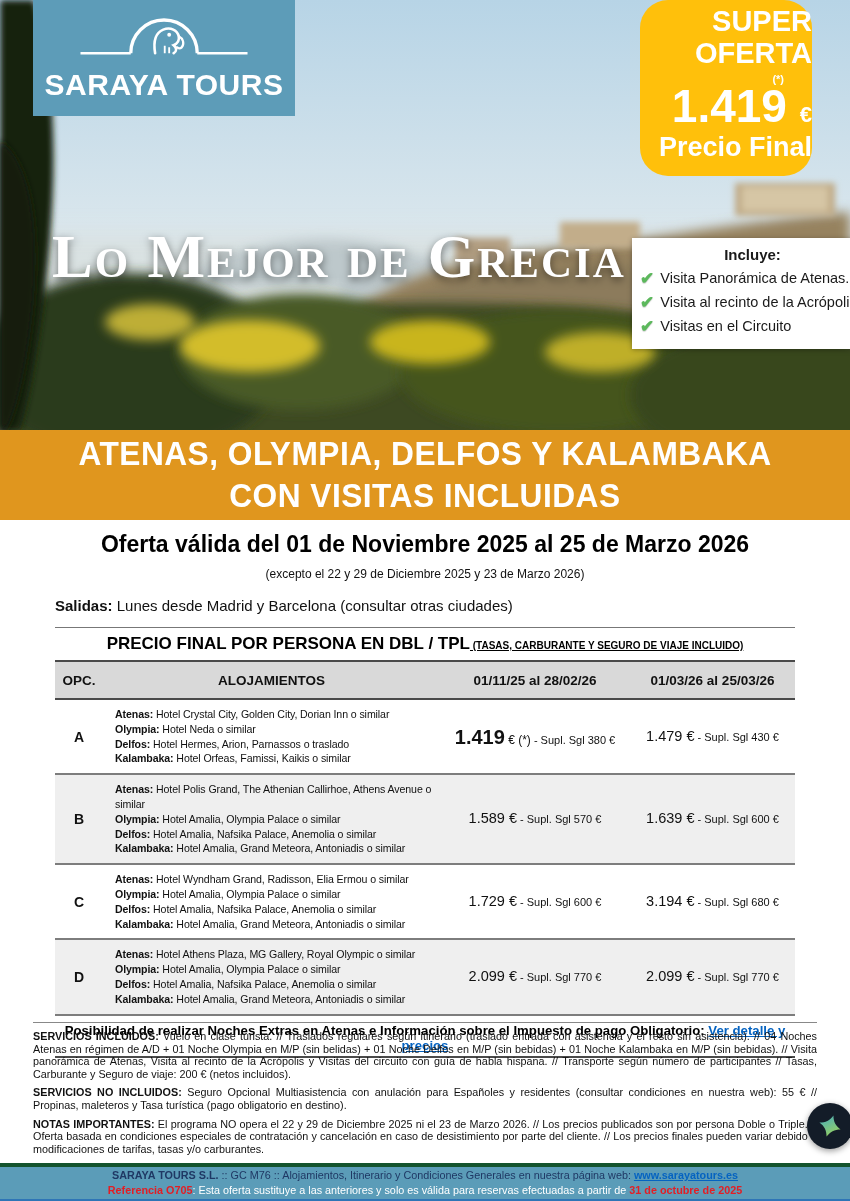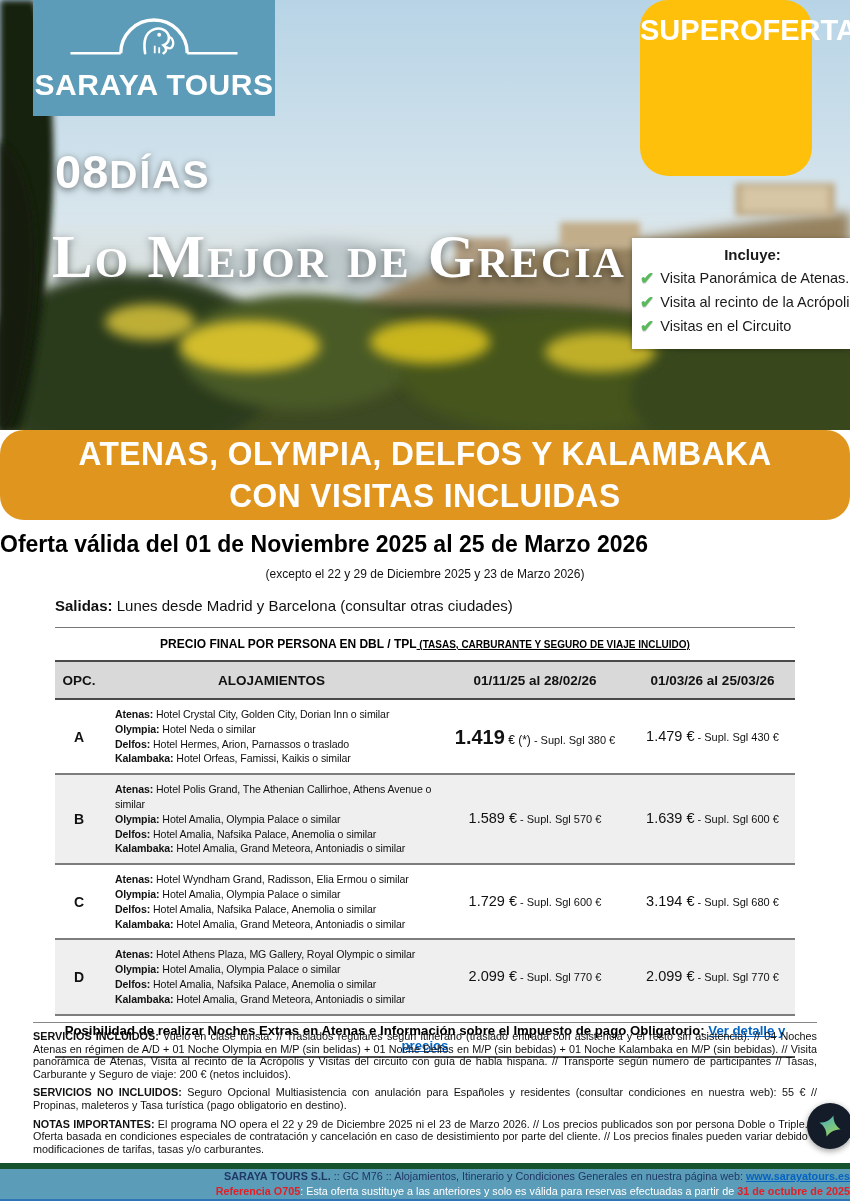--- a/index.html
+++ b/index.html
@@ -2,57 +2,57 @@
 <html><head>
 <meta charset="utf-8">
 <style>
   html,body{margin:0;padding:0;background:#fff;}
   .page{position:relative;width:850px;height:1201px;background:#fff;overflow:hidden;
         font-family:"Liberation Sans",sans-serif;color:#1a1a1a;}
 
   
   .hero{position:absolute;top:0;left:0;width:850px;height:430px;overflow:hidden;}
   .hero svg.art{position:absolute;top:0;left:0;width:100%;height:100%;}
-  .logo-box{position:absolute;top:0;left:33px;width:242px;height:116px;background:#5D9CB8;
+  .logo-box{position:absolute;top:0;left:33px;width:262px;height:116px;background:#5D9CB8;
             display:flex;flex-direction:column;align-items:center;justify-content:flex-start;padding-top:4px;box-sizing:border-box;}
   .brand-name{color:#fff;font-weight:bold;font-size:30px;letter-spacing:.5px;margin-top:-2px;white-space:nowrap;}
   .days{position:absolute;left:55px;top:144px;color:#fff;font-weight:800;
         text-shadow:0 2px 7px rgba(0,0,0,.5);white-space:nowrap;}
   .days .num{font-size:47px;letter-spacing:1px;}
   .days .word{font-size:39px;letter-spacing:2px;}
   .hero-title{position:absolute;left:52px;top:222px;font-family:"Liberation Serif",serif;
         font-variant:small-caps;font-weight:700;font-size:61px;letter-spacing:2px;color:#fff;
         text-shadow:0 3px 9px rgba(0,0,0,.5);white-space:nowrap;}
   .offer-badge{position:absolute;left:640px;top:0;width:172px;height:176px;background:#FFC00B;
-        border-radius:28px;color:#fff;text-align:center;display:flex;flex-direction:row;
-        align-items:flex-start;justify-content:flex-start;padding-top:15px;box-sizing:border-box;}
+        border-radius:28px;color:#fff;text-align:center;display:flex;flex-direction:column;
+        align-items:flex-end;justify-content:flex-start;padding-top:6px;box-sizing:border-box;}
   .offer-badge .big{font-size:29px;font-weight:800;line-height:1.1;}
   .offer-badge .ast{font-size:11px;font-weight:700;width:100%;text-align:right;padding-right:28px;box-sizing:border-box;margin-top:3px;}
   .offer-badge .price-line{font-size:46px;font-weight:800;line-height:1;margin-top:-2px;}
   .offer-badge .cur{font-size:22px;font-weight:700;}
   .offer-badge .final{font-size:27px;font-weight:800;margin-top:3px;}
   .includes-box{position:absolute;left:632px;top:238px;width:241px;background:#fff;
         box-shadow:0 1px 5px rgba(0,0,0,.3);padding:8px 8px 14px 8px;box-sizing:border-box;}
   .includes-title{text-align:center;font-weight:bold;font-size:15px;margin-bottom:2px;}
   .include-item{display:flex;align-items:flex-start;gap:6px;font-size:14.5px;margin-top:7px;line-height:1.15;}
   .check-icon{color:#5CB85C;font-size:17px;font-weight:bold;line-height:1;text-shadow:0 1px 1px rgba(0,0,0,.2);}
 
   
   .banner{position:absolute;top:430px;left:0;width:850px;height:90px;background:#E0961E;color:#fff;
-        display:flex;flex-direction:column;align-items:center;justify-content:center;gap:4px;border-radius:24px;}
+        display:flex;flex-direction:column;align-items:center;justify-content:center;gap:4px;}
   .banner .bline{font-size:33px;font-weight:800;letter-spacing:.5px;line-height:1.15;transform:scaleX(.96);}
 
   
-  .oferta-title{position:absolute;top:531px;left:0;width:850px;font-size:23px;font-weight:800;color:#000;}
+  .oferta-title{position:absolute;top:531px;left:0;width:850px;text-align:center;font-size:23px;font-weight:800;color:#000;}
   .oferta-exc{position:absolute;top:567px;left:0;width:850px;text-align:center;font-size:12px;color:#111;}
   .salidas{position:absolute;top:597px;left:55px;font-size:15px;color:#111;}
   .salidas b{font-weight:800;}
   .rule1{position:absolute;top:627px;left:55px;width:740px;border-top:1.5px solid #777;}
   .table-title{position:absolute;top:634px;left:0;width:850px;text-align:center;color:#000;}
-  .table-title .tmain{font-size:12px;font-weight:800;}
+  .table-title .tmain{font-size:17px;font-weight:800;}
   .table-title .tnote{font-size:10px;font-weight:600;text-decoration:underline;}
 
   
   .price-table{position:absolute;top:660px;left:55px;width:740px;font-size:10.6px;color:#111;}
   .t-head{display:grid;grid-template-columns:48px 337px 190px 165px;align-items:center;height:36px;
         background:#D9D9D9;border-top:2px solid #4a4a4a;border-bottom:2px solid #4a4a4a;
         font-weight:bold;font-size:13.5px;text-align:center;}
   .t-row{display:grid;grid-template-columns:48px 337px 190px 165px;align-items:center;
         border-bottom:2px solid #7d7d7d;padding:6px 0;}
   .t-row.alt{background:#EFEFEF;}
@@ -69,22 +69,22 @@
   .extras-row a{color:#0563C1;text-decoration:underline;font-weight:800;}
 
   
   .fine-print{position:absolute;top:1022px;left:33px;width:784px;border-top:1px solid #888;
         padding-top:7px;font-size:10.8px;line-height:12.6px;text-align:justify;color:#111;}
   .fine-print p{margin:0 0 6px 0;}
   .fine-print b{font-weight:700;}
 
   
   .footer{position:absolute;top:1163px;left:0;width:850px;height:38px;background:#5B9CB8;
-        border-top:6px solid #14532d;border-bottom:2px solid #2E75B6;box-sizing:border-box;
-        display:flex;flex-direction:column;align-items:flex-end;justify-content:center;font-size:10.8px;line-height:15px;}
+        border-top:4px solid #14532d;border-bottom:2px solid #2E75B6;box-sizing:border-box;
+        display:flex;flex-direction:column;align-items:center;justify-content:center;font-size:10.8px;line-height:15px;}
   .f-line1{color:#1F3864;}
   .f-line1 .company{font-weight:800;}
   .f-line1 a{color:#0563C1;font-weight:700;text-decoration:underline;}
   .f-line2 .ref{color:#E31E24;font-weight:800;}
   .f-line2 .mid{color:#fff;}
   .f-line2 .date{color:#E31E24;font-weight:800;}
 
   
   .widget-button{position:absolute;left:807px;top:1103px;width:46px;height:46px;border-radius:50%;
         background:#131c28;display:flex;align-items:center;justify-content:center;cursor:pointer;
@@ -148,21 +148,20 @@
         <line x1="160" y1="58" x2="228" y2="58" stroke="#fff" stroke-width="3.5"></line>
         <path d="M70,58 A45,45 0 0 1 160,58" fill="none" stroke="#fff" stroke-width="4.5"></path>
         <path d="M103,58 C100,40 104,30 114,26 C124,22 133,27 135,35 C136,41 133,45 128,47 C133,51 132,56 128,58" fill="none" stroke="#fff" stroke-width="3.5" stroke-linecap="round"></path>
         <circle cx="122" cy="33" r="2.6" fill="#fff"></circle>
         <path d="M135,35 C141,38 143,45 139,50 C137,52 134,52 133,50" fill="none" stroke="#fff" stroke-width="3" stroke-linecap="round"></path>
         <path d="M116,48 L116,58 M122,50 L122,58" stroke="#fff" stroke-width="2.5"></path>
       </svg>
       <div class="brand-name">SARAYA TOURS</div>
     </div>
 
-    <div class="days"><span class="num">08</span><span class="word">DÍAS</span></div>
 
     <div class="hero-title">Lo Mejor de Grecia</div>
 
     <div class="offer-badge">
       <div class="big">SUPER</div>
       <div class="big">OFERTA</div>
       <div class="ast">(*)</div>
       <div class="price-line"><span>1.419</span> <span class="cur">€</span></div>
       <div class="final">Precio Final</div>
     </div>

